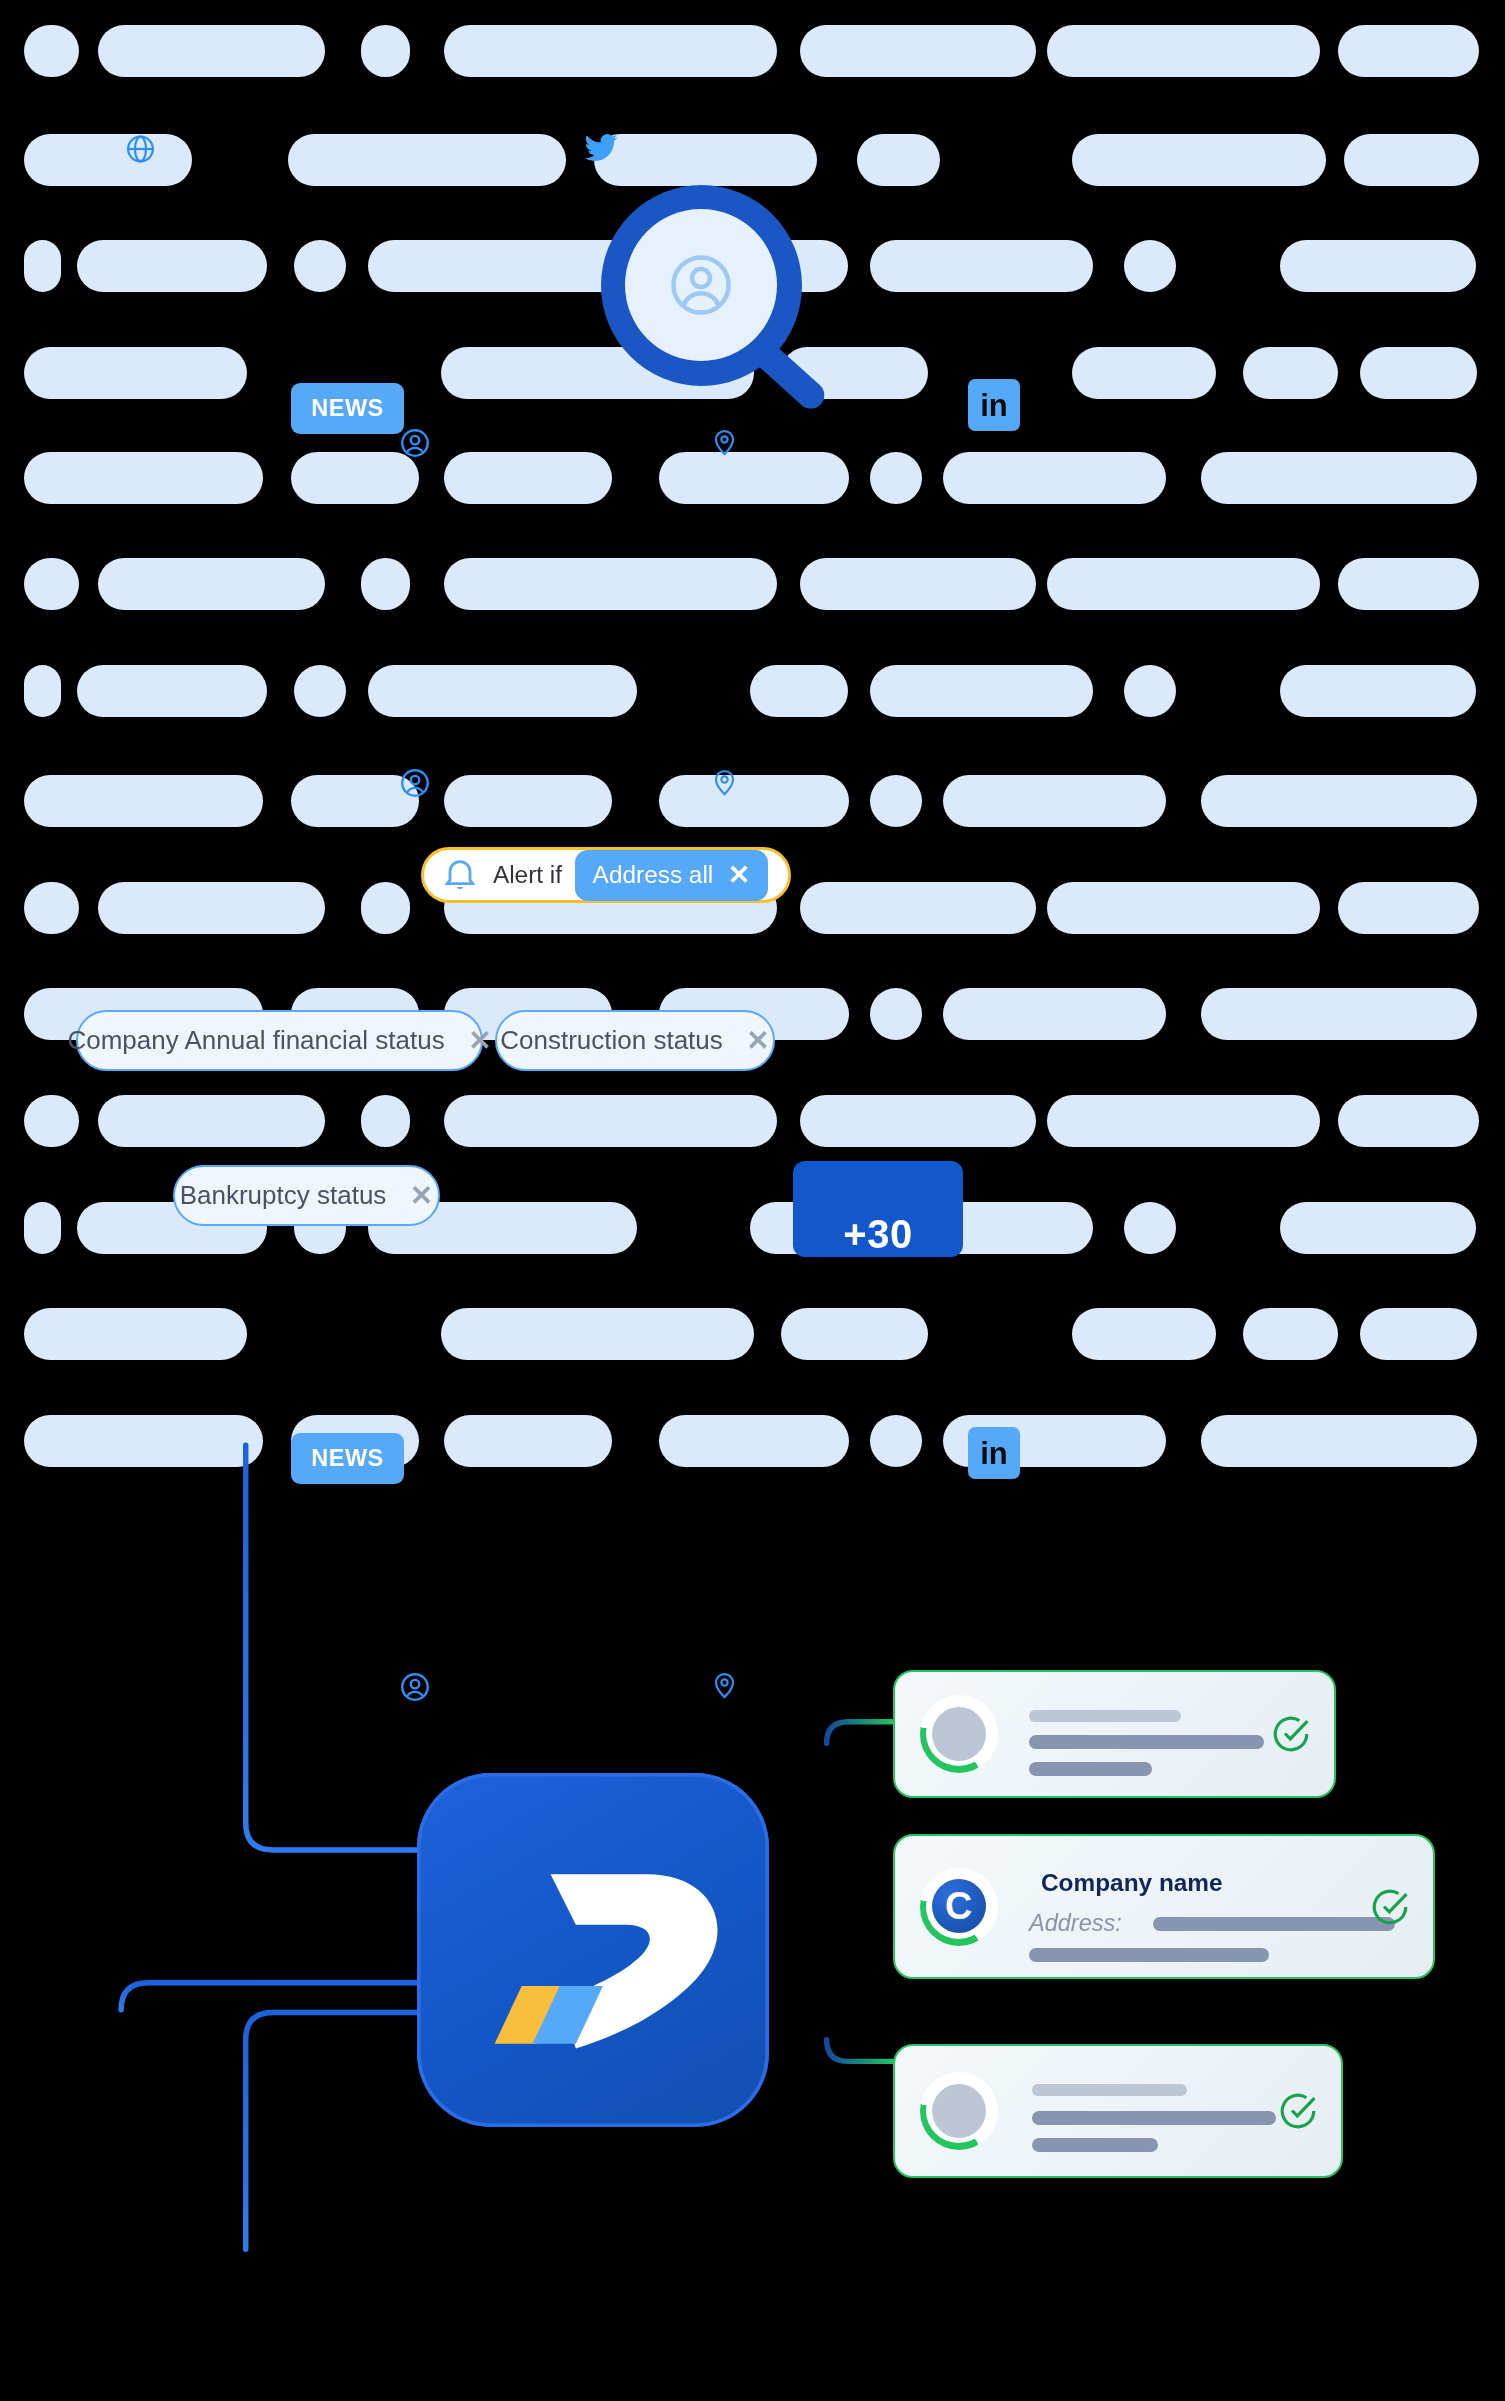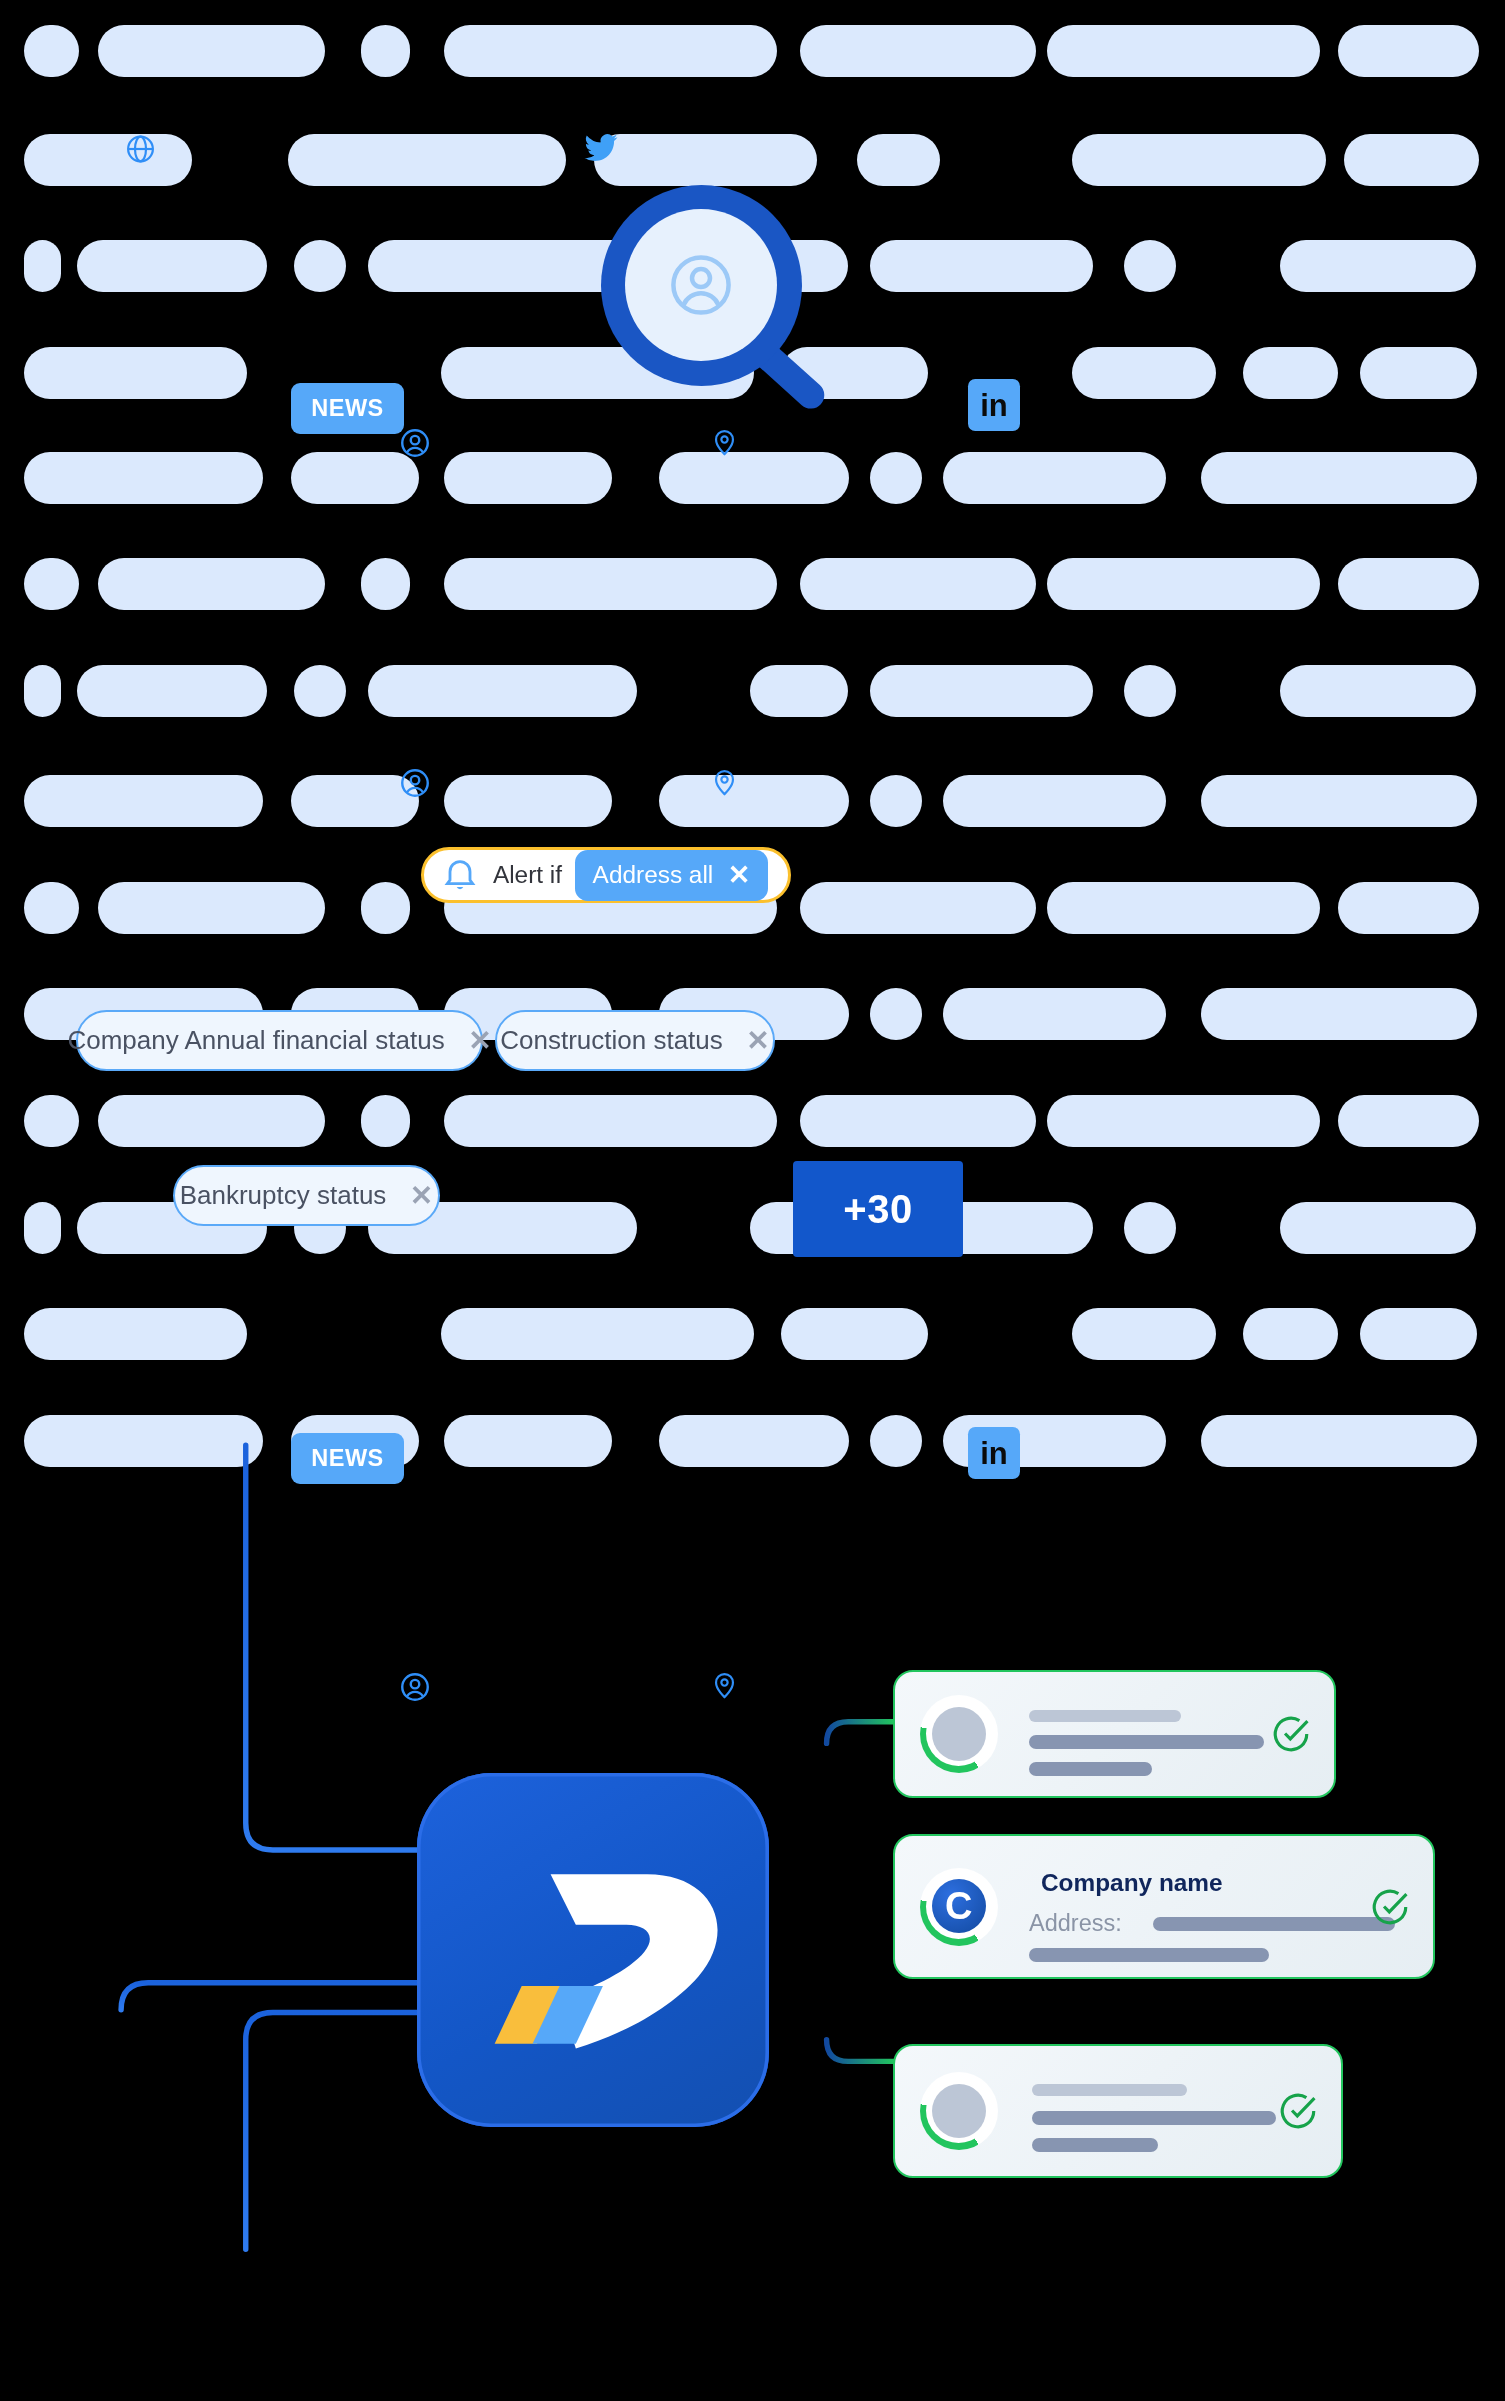--- a/index.html
+++ b/index.html
@@ -36,21 +36,21 @@
      display:flex;align-items:center;gap:14.5px;padding:0 18px;font-size:24.4px;font-weight:500;white-space:nowrap;}
   #alert-banner .chip .x{font-size:27px;font-weight:700;line-height:1;}
 
   
   .chip-pill{position:absolute;background:#EFF6FE;border:2.7px solid #5AA9F8;border-radius:903px;
      display:flex;align-items:center;justify-content:center;gap:23.5px;
      color:#4A5263;font-size:26px;font-weight:500;white-space:nowrap;box-sizing:border-box;padding:0 23.5px;}
   .chip-pill .x{color:#9AA3B4;font-size:28px;font-weight:600;line-height:1;}
 
   #plus-badge{position:absolute;left:793px;top:1161px;width:170px;height:96px;background:#1257CB;
-     border-radius:4px;display:flex;align-items:center;justify-content:center;
+     border-radius:12px;display:flex;align-items:flex-end;justify-content:center;
      color:#fff;font-size:40px;font-weight:700;letter-spacing:0.5px;}
 
   
   #logo-tile{position:absolute;left:417px;top:1773px;width:352px;height:354px;
      border-radius:74px;background:linear-gradient(150deg,#1D62DC 0%,#1356C6 55%,#134FB0 100%);
      box-shadow:0 0 0 3.6px #2B6DE8 inset;}
 
   
   .rcard{position:absolute;border:2.7px solid #22C55E;border-radius:20px;
      background:linear-gradient(135deg,#F4F8FB 0%,#E6EEF3 100%);box-sizing:border-box;}
@@ -342,21 +342,21 @@
     </svg>
   </div>
 
   <div class="rcard" style="left:893px;top:1834px;width:542px;height:145px;">
     <div class="av-wrap">
       <div class="av-ring"></div>
       <div class="av-inner"></div>
       <div class="av-face blue">C</div>
     </div>
     <div class="cname" style="left:146px;top:33px;">Company name</div>
-    <div class="caddr" style="left:134px;top:74px;">Address:</div>
+    <div class="caddr" style="left:134px;top:74px;font-style:italic;">Address:</div>
     <div class="bar" style="left:258px;top:81px;width:242px;height:13.6px;background:#8795B1;"></div>
     <div class="bar" style="left:134px;top:112px;width:240px;height:13.6px;background:#8795B1;"></div>
     <svg class="check" viewBox="0 0 24 24" fill="none" stroke="#16A34A" stroke-width="1.8">
       <path d="M21 12a9 9 0 1 1-4.2-7.6"></path>
         <path d="M8.6 11.7 L11.6 14.8 L21.4 4.6"></path>
     </svg>
   </div>
 
   <div class="rcard" style="left:893px;top:2044px;width:450px;height:134px;">
     <div class="av-wrap">

